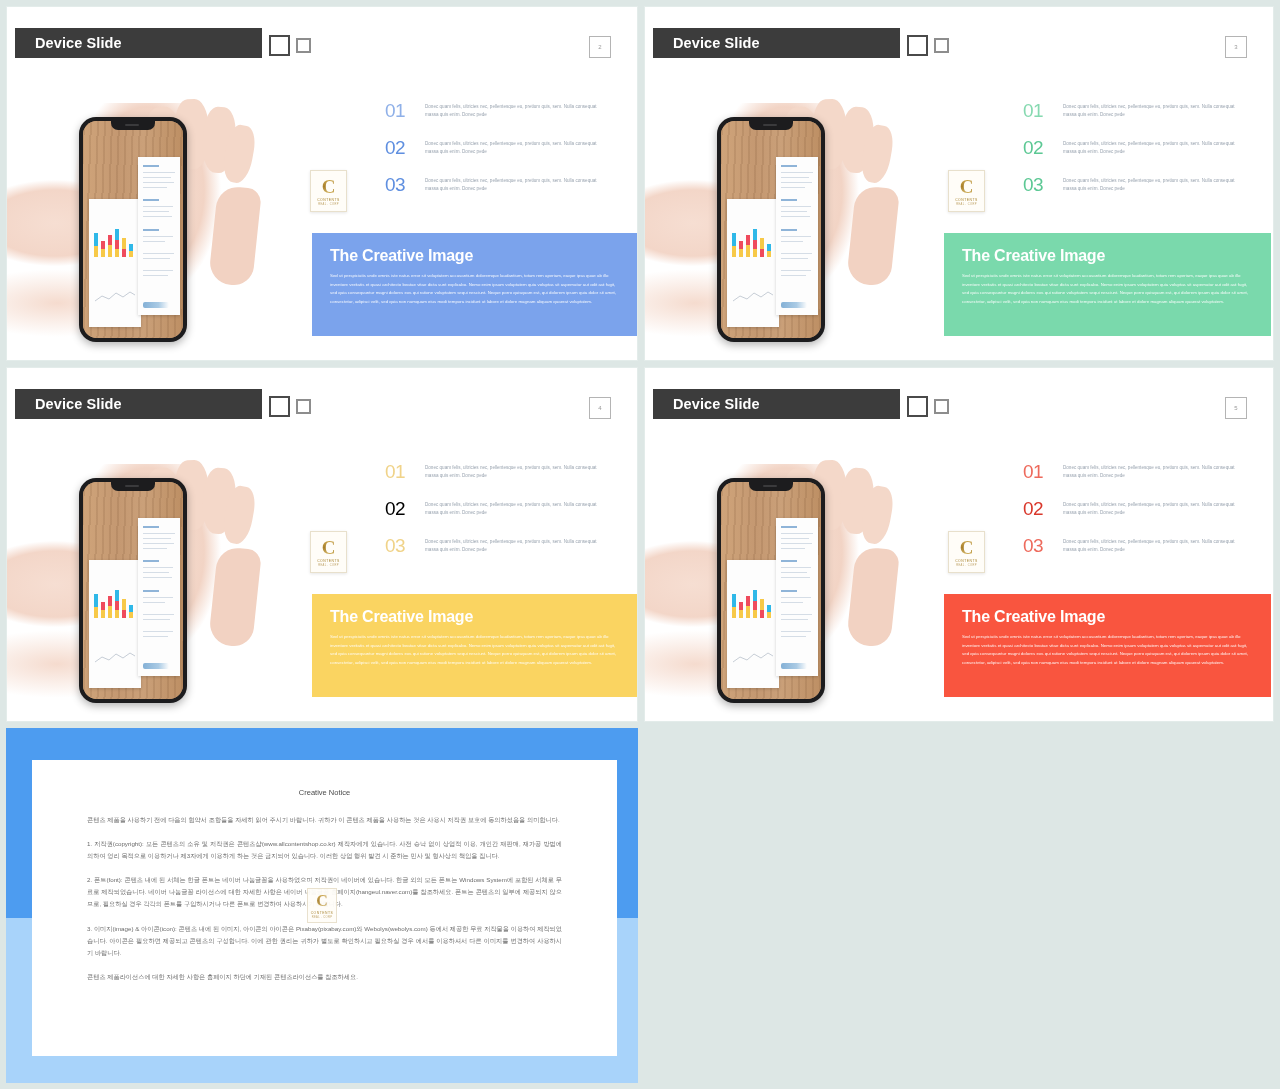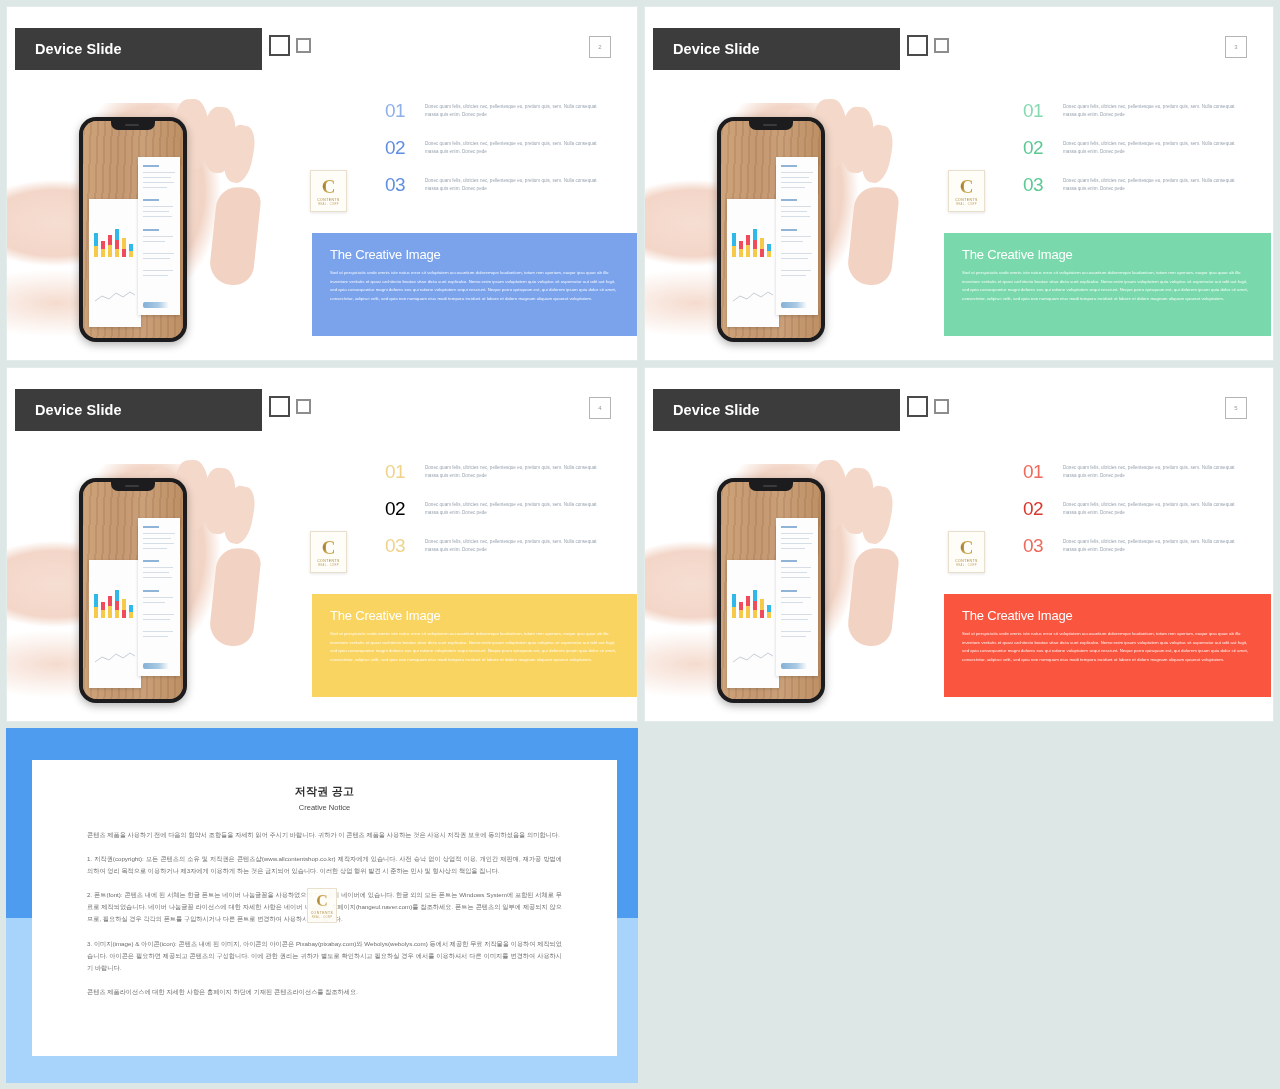--- a/index.html
+++ b/index.html
@@ -23,21 +23,21 @@
     border: 1px solid #e3ecea;
   }
   .slide.s2 { left: 6px;   top: 6px;   width: 632px; height: 355px; }
   .slide.s3 { left: 644px; top: 6px;   width: 630px; height: 355px; }
   .slide.s4 { left: 6px;   top: 367px; width: 632px; height: 355px; }
   .slide.s5 { left: 644px; top: 367px; width: 630px; height: 355px; }
 
   
   .hdr {
     position: absolute; left: 8px; top: 21px;
-    width: 247px; height: 42px;
+    width: 247px; height: 30px;
     background: #3c3c3c;
     display: flex; align-items: center;
   }
   .hdr-title {
     color: #ffffff;
     font-size: 14.5px;
     font-weight: bold;
     padding-left: 20px;
     letter-spacing: .1px;
   }
@@ -215,22 +215,22 @@
   
   .banner {
     position: absolute;
     left: 305px; bottom: 24px;
     width: 327px; height: 103px;
     padding: 14px 18px 0 18px;
   }
   .banner.right { left: 299px; }
   .banner-title {
     color: #ffffff;
-    font-size: 13px;
-    font-weight: normal;
+    font-size: 16px;
+    font-weight: bold;
     letter-spacing: -.2px;
     margin-bottom: 7px;
   }
   .banner-body {
     color: rgba(255,255,255,.92);
     font-size: 4.4px;
     line-height: 1.95;
     max-width: 292px;
   }
 
@@ -613,21 +613,20 @@
 
     <div class="banner right" style="background:#f9553f">
       <div class="banner-title">The Creative Image</div>
       <div class="banner-body">Sed ut perspiciatis unde omnis iste natus error sit voluptatem accusantium doloremque laudantium, totam rem aperiam, eaque ipsa quae ab illo inventore veritatis et quasi architecto beatae vitae dicta sunt explicabo. Nemo enim ipsam voluptatem quia voluptas sit aspernatur aut odit aut fugit, sed quia consequuntur magni dolores eos qui ratione voluptatem sequi nesciunt. Neque porro quisquam est, qui dolorem ipsum quia dolor sit amet, consectetur, adipisci velit, sed quia non numquam eius modi tempora incidunt ut labore et dolore magnam aliquam quaerat voluptatem.</div>
     </div>
   </div>
 
   <div class="copyslide">
     <div class="lowerwash"></div>
     <div class="paper">
-      <div class="cp-title">저작권 공고</div>
       <div class="cp-sub">Creative Notice</div>
       <div class="cp-p">콘텐츠 제품을 사용하기 전에 다음의 협약서 조항들을 자세히 읽어 주시기 바랍니다. 귀하가 이 콘텐츠 제품을 사용하는 것은 사용시 저작권 보호에 동의하셨음을 의미합니다.</div>
       <div class="cp-p">1. 저작권(copyright): 모든 콘텐츠의 소유 및 저작권은 콘텐츠샵(www.allcontentshop.co.kr) 제작자에게 있습니다. 사전 승낙 없이 상업적 이용, 개인간 재판매, 재가공 방법에 의하여 영리 목적으로 이용하거나 제3자에게 이용하게 하는 것은 금지되어 있습니다. 이러한 상업 행위 발견 시 준하는 민사 및 형사상의 책임을 집니다.</div>
       <div class="cp-p">2. 폰트(font): 콘텐츠 내에 된 서체는 한글 폰트는 네이버 나눔글꼴을 사용하였으며 저작권이 네이버에 있습니다. 한글 외의 모든 폰트는 Windows System에 포함된 서체로 무료로 제작되었습니다. 네이버 나눔글꼴 라이선스에 대한 자세한 사항은 네이버 나눔글꼴 홈페이지(hangeul.naver.com)를 참조하세요. 폰트는 콘텐츠의 일부에 제공되지 않으므로, 필요하실 경우 각각의 폰트를 구입하시거나 다른 폰트로 변경하여 사용하시기 바랍니다.</div>
       <div class="cp-p">3. 이미지(image) &amp; 아이콘(icon): 콘텐츠 내에 된 이미지, 아이콘의 아이콘은 Pixabay(pixabay.com)와 Webolys(webolys.com) 등에서 제공한 무료 저작물을 이용하여 제작되었습니다. 아이콘은 필요하면 제공되고 콘텐츠의 구성합니다. 이에 관한 권리는 귀하가 별도로 확인하시고 필요하실 경우 에서를 이용하셔서 다른 이미지를 변경하여 사용하시기 바랍니다.</div>
       <div class="cp-p">콘텐츠 제품라이선스에 대한 자세한 사항은 홈페이지 하단에 기재된 콘텐츠라이선스를 참조하세요.</div>
     </div>
     <div class="cp-logo">
       <span class="logo-c">C</span>
       <span class="logo-t1">CONTENTS</span>

